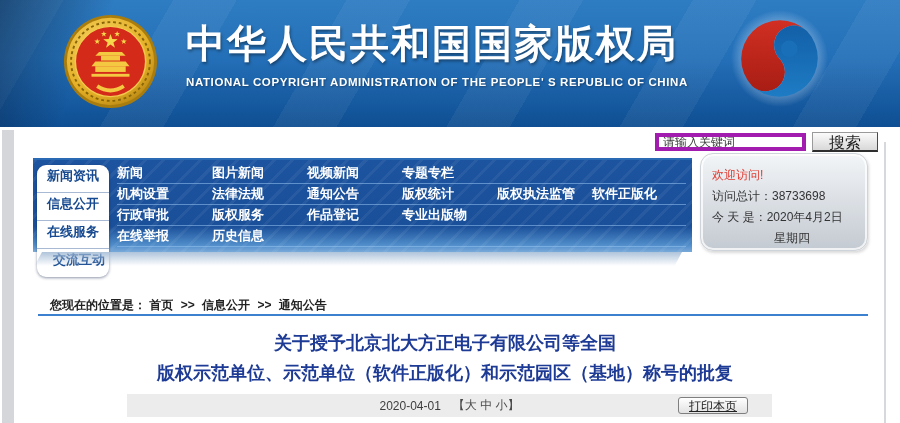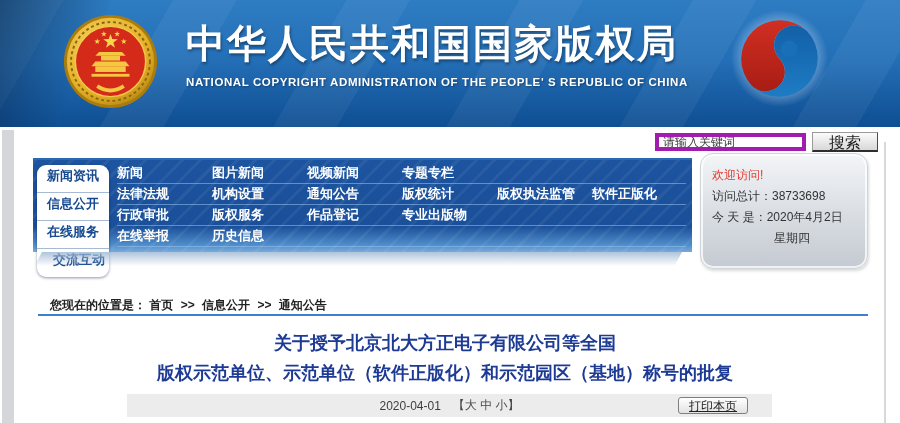--- a/index.html
+++ b/index.html
@@ -85,21 +85,21 @@
   }
   .side-tab:last-child { border-bottom:none;padding-left:12px; }
   .nav-shadow {
     position:absolute; left:42px; top:252px; width:640px; height:14px;
     background:linear-gradient(180deg, rgba(160,185,212,.85), rgba(200,216,234,0));
     transform:skewX(-28deg); transform-origin:left top;
   }
 
   
   .visitor-panel {
-    position:absolute; left:700px; top:153px; width:168px; height:116px;
+    position:absolute; left:700px; top:153px; width:168px; height:98px;
     border-radius:13px;
     background:linear-gradient(180deg,#f3f5f7 0%, #dde1e6 45%, #c4cad1 100%);
     border:1px solid #cfd4da;
     box-shadow: inset 0 0 0 2px rgba(255,255,255,.75), 1px 2px 3px rgba(0,0,0,.15);
     padding:11px 0 0 11px; font-size:12px; color:#333; line-height:21px;
   }
   .welcome { color:#e23a30; }
   .weekday-line { padding-left:62px; }
 
   
@@ -199,22 +199,22 @@
 
 <nav class="main-nav">
   <div class="menu-rows">
     <div class="menu-row">
       <a class="menu-item">新闻</a>
       <a class="menu-item">图片新闻</a>
       <a class="menu-item">视频新闻</a>
       <a class="menu-item">专题专栏</a>
     </div>
     <div class="menu-row">
+      <a class="menu-item">机构设置</a>
       <a class="menu-item">法律法规</a>
-      <a class="menu-item">机构设置</a>
       <a class="menu-item">通知公告</a>
       <a class="menu-item">版权统计</a>
       <a class="menu-item">版权执法监管</a>
       <a class="menu-item">软件正版化</a>
     </div>
     <div class="menu-row">
       <a class="menu-item">行政审批</a>
       <a class="menu-item">版权服务</a>
       <a class="menu-item">作品登记</a>
       <a class="menu-item">专业出版物</a>

